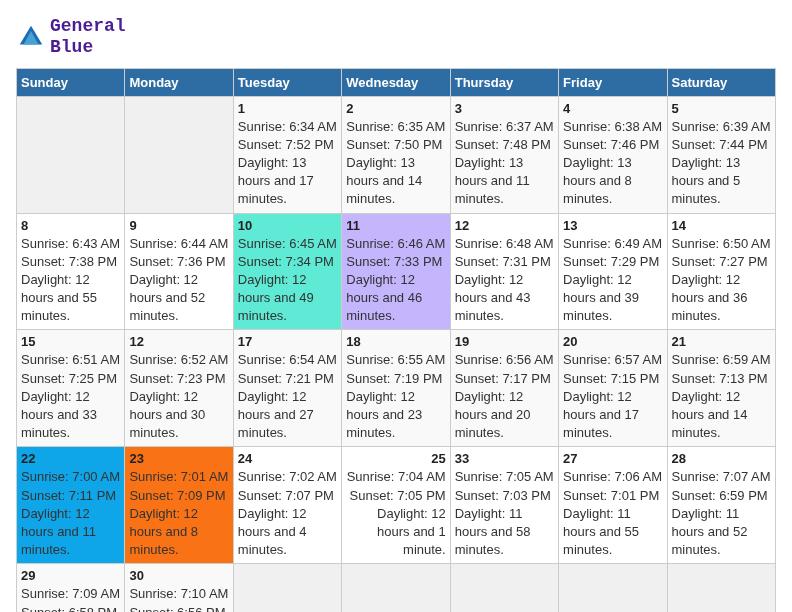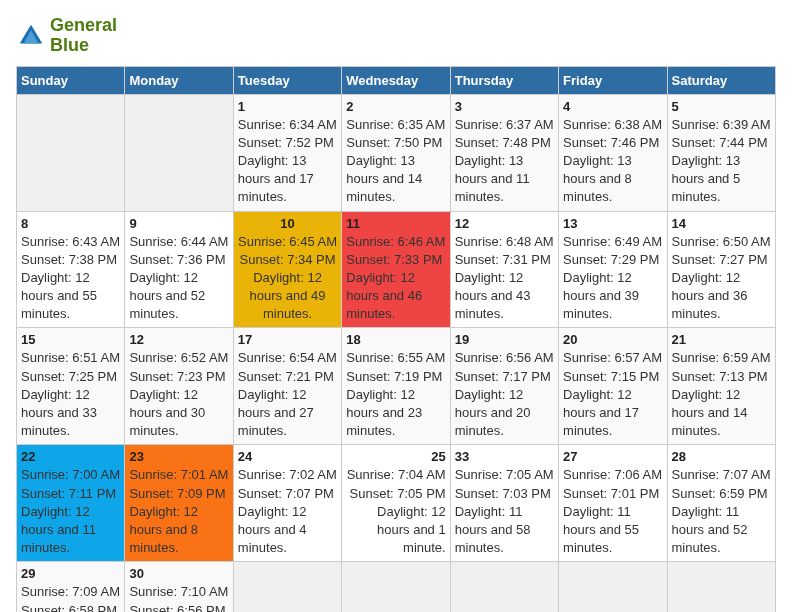--- a/index.html
+++ b/index.html
@@ -21,21 +21,22 @@
       align-items: center;
       gap: 4px;
     }
     .logo-text {
       font-size: 18px;
       font-weight: bold;
       color: #000;
       line-height: 1.1;
     }
     .logo-text span {
-      color: #4d7c0f;
+      color: #4c1d95;
+      font-family: Liberation Mono, monospace;
     }
     .logo-icon {
       width: 30px;
       height: 30px;
     }
     .title-block {
       text-align: right;
     }
     .month-title {
       font-size: 32px;
@@ -177,29 +178,29 @@
           </div>
         </td>
         <td style="background: rgb(255, 255, 255);">
           <span class="day-number">9</span>
           <div class="day-info">
             Sunrise: 6:44 AM<br>
             Sunset: 7:36 PM<br>
             Daylight: 12 hours and 52 minutes.
           </div>
         </td>
-        <td style="background: #eab308; text-align: center;">
+        <td style="background: #5eead4;">
           <span class="day-number">10</span>
           <div class="day-info">
             Sunrise: 6:45 AM<br>
             Sunset: 7:34 PM<br>
             Daylight: 12 hours and 49 minutes.
           </div>
         </td>
-        <td style="background: #ef4444; margin-top: 9px;">
+        <td style="background: #c4b5fd; margin-top: 9px;">
           <span class="day-number">11</span>
           <div class="day-info">
             Sunrise: 6:46 AM<br>
             Sunset: 7:33 PM<br>
             Daylight: 12 hours and 46 minutes.
           </div>
         </td>
         <td style="background: rgb(255, 255, 255);">
           <span class="day-number">12</span>
           <div class="day-info">

